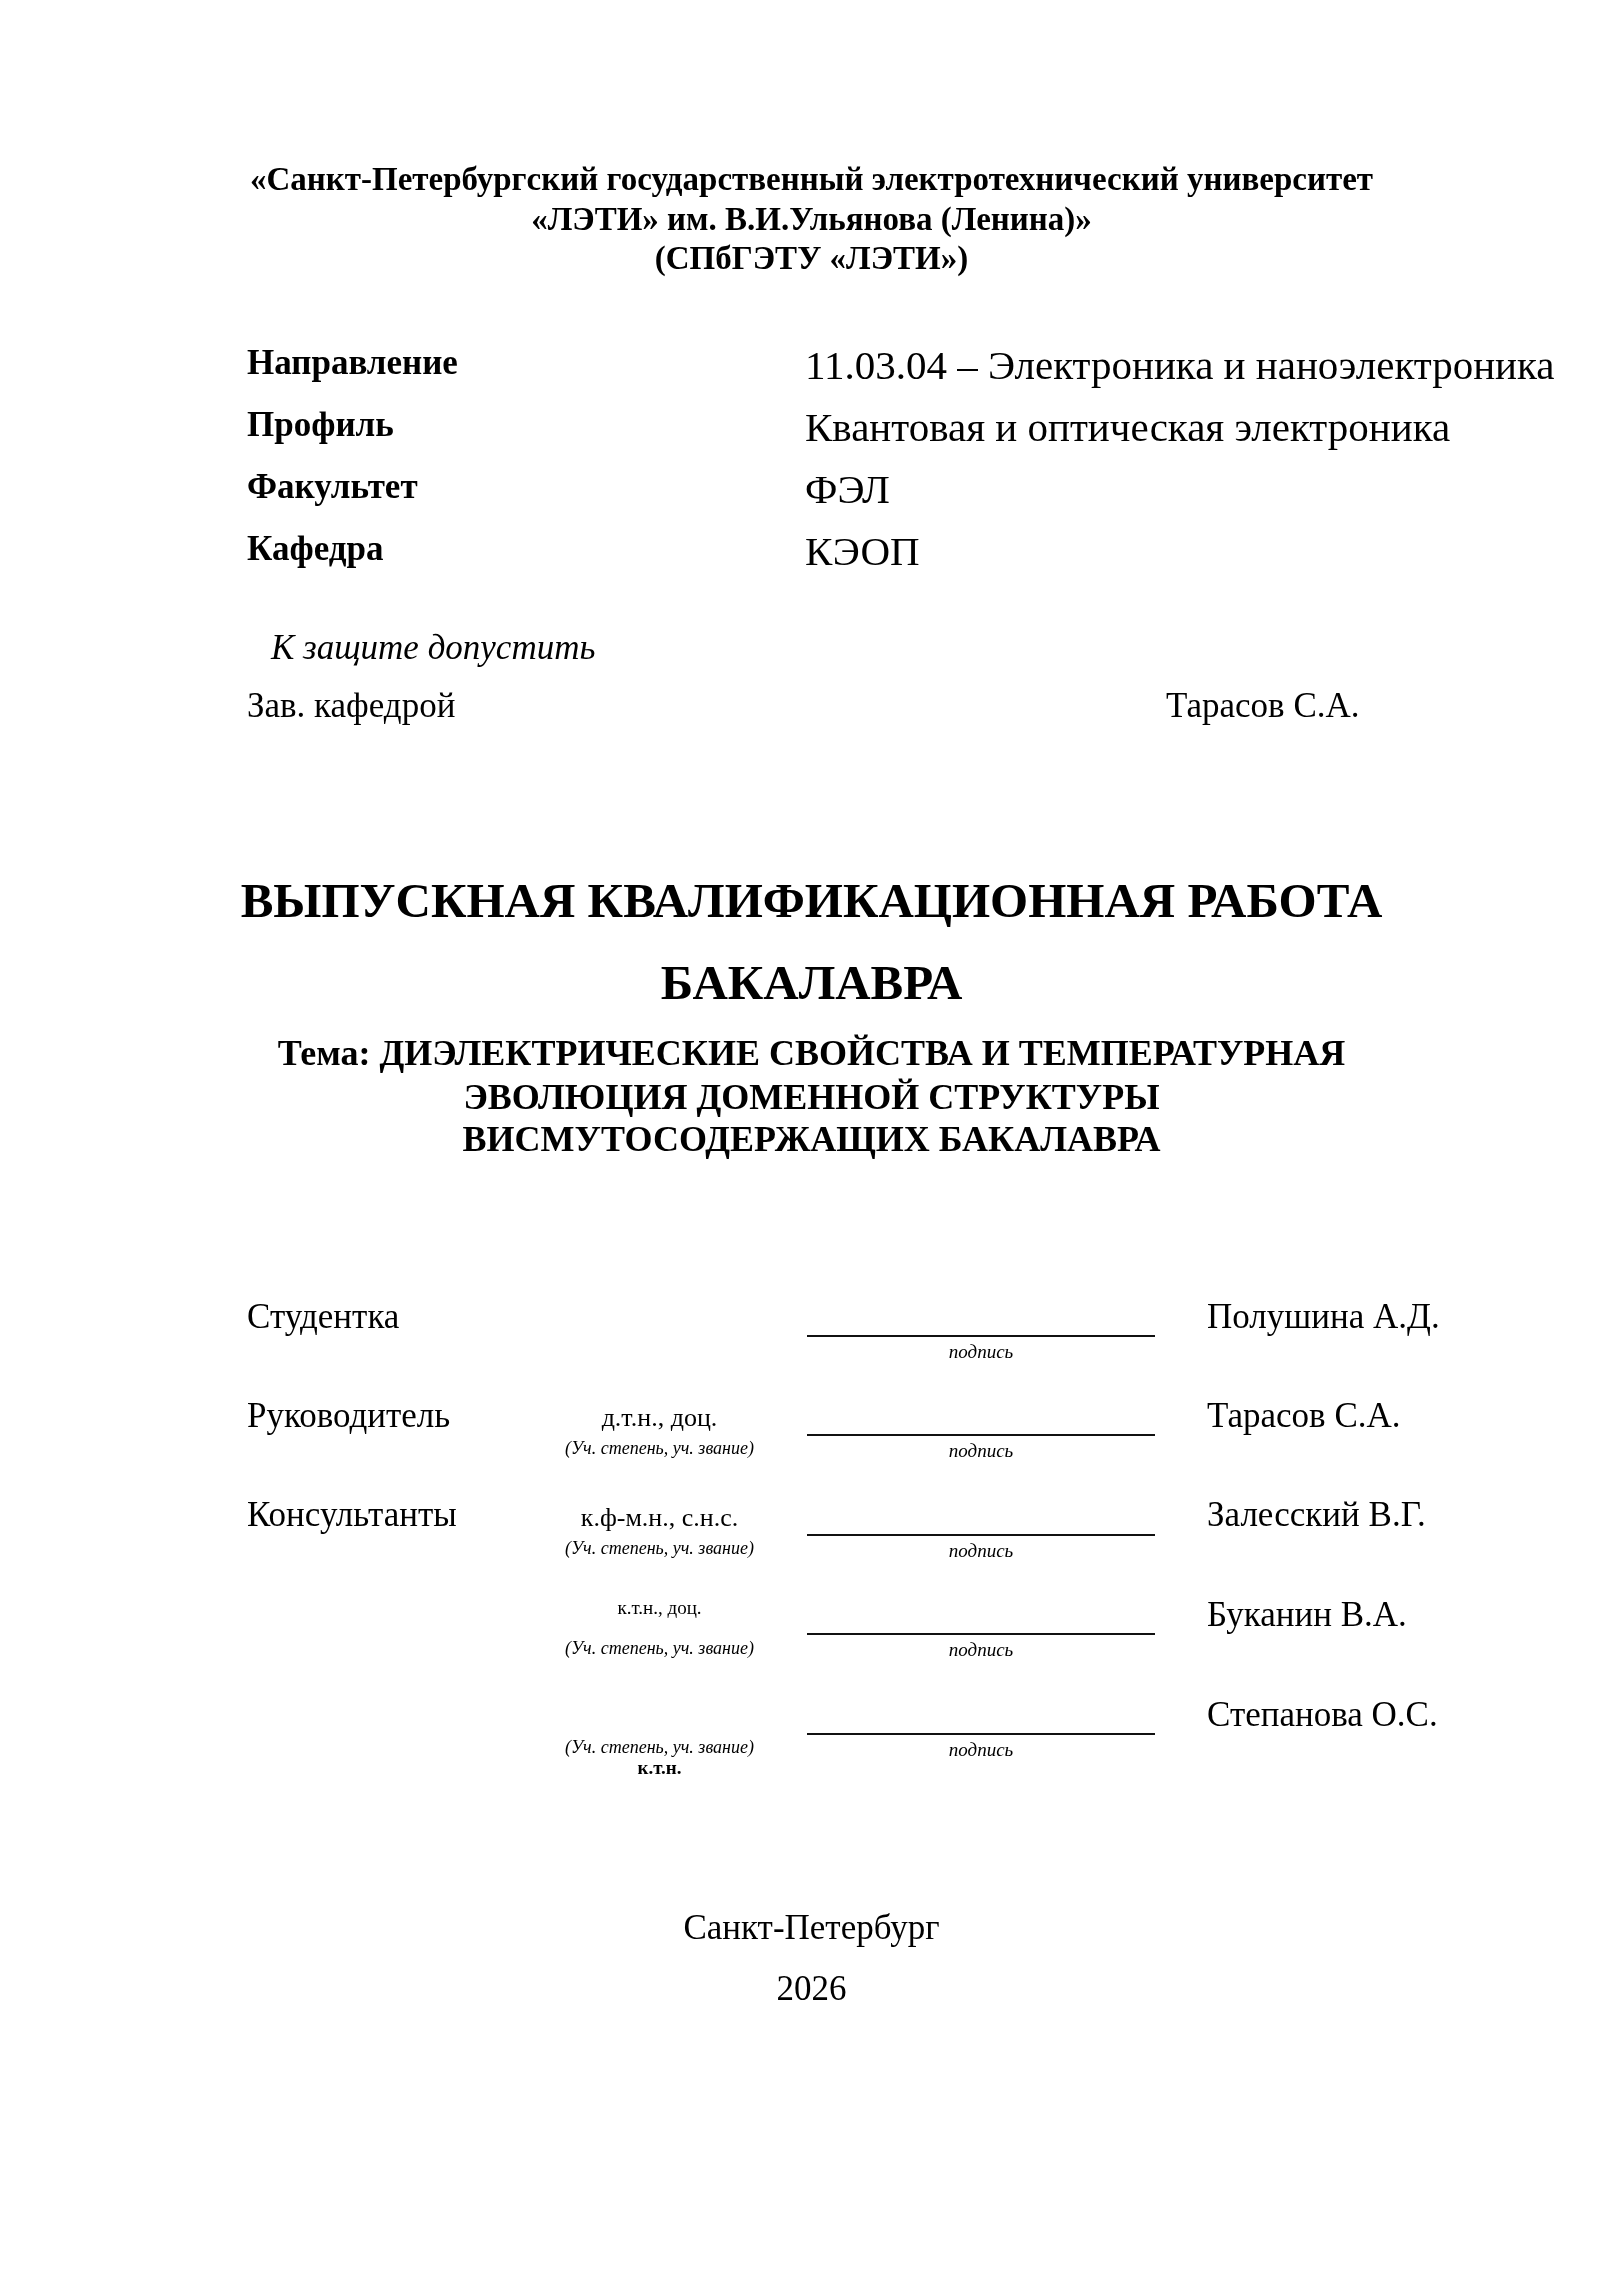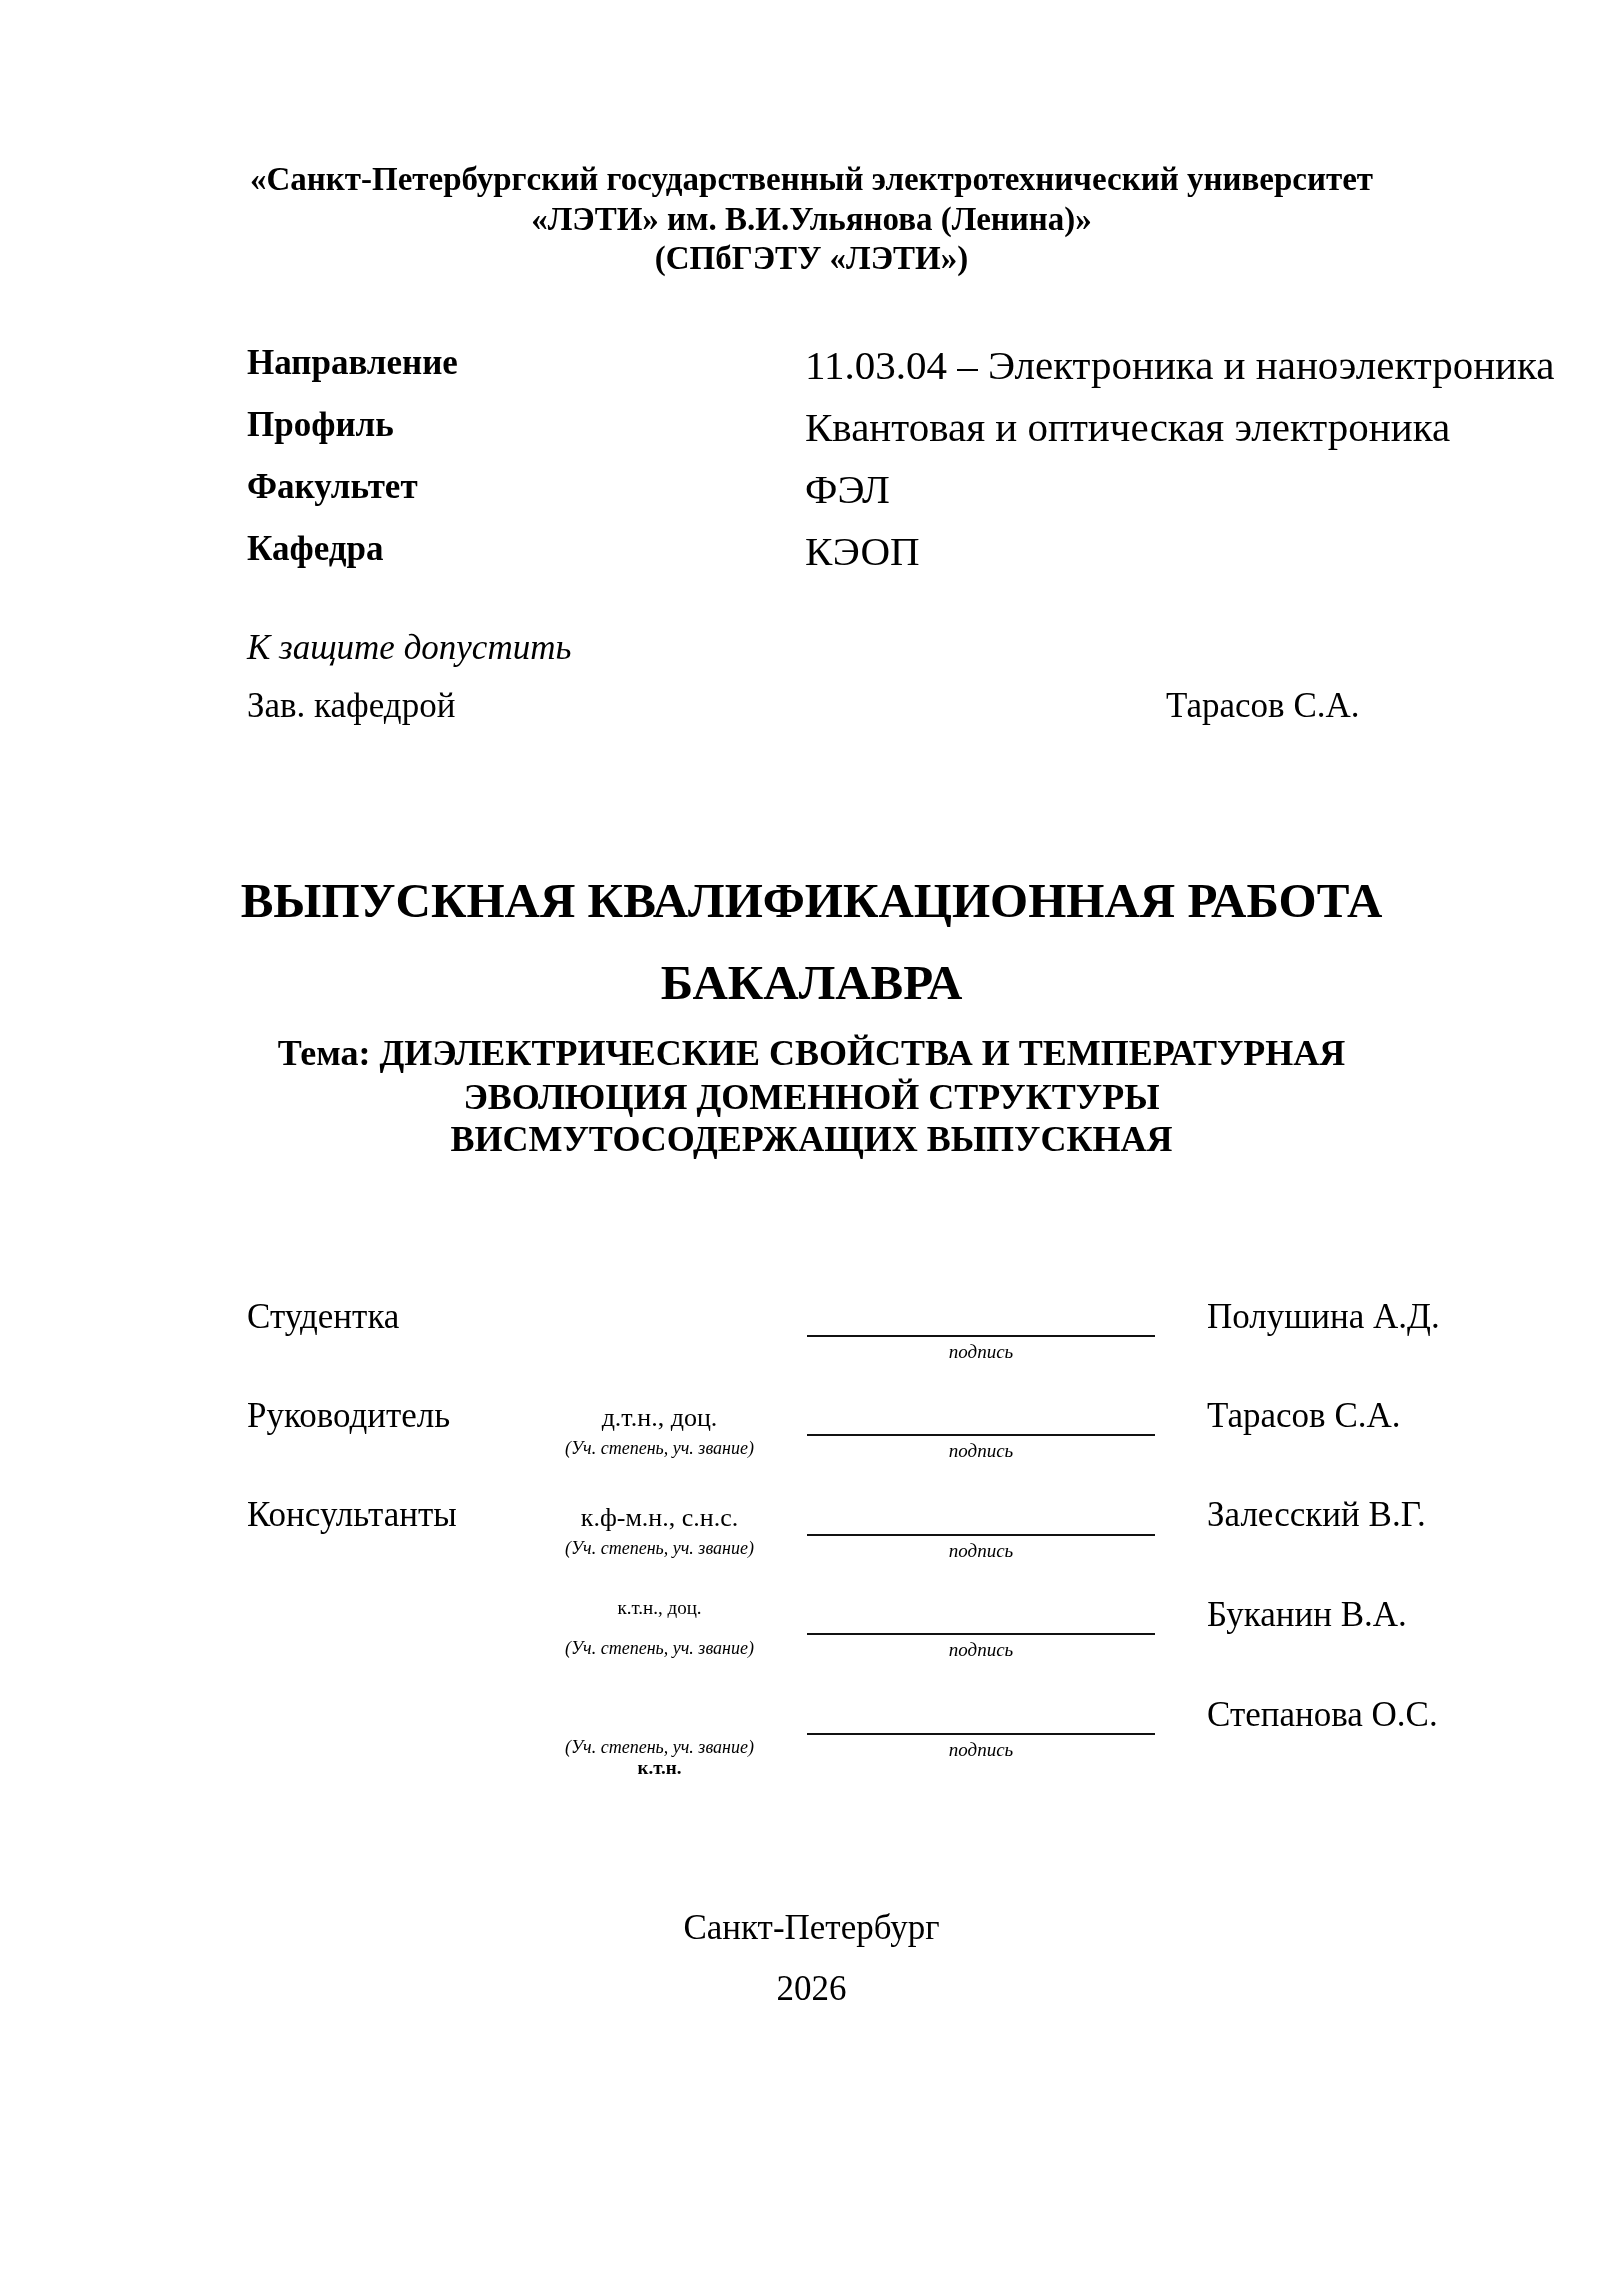--- a/index.html
+++ b/index.html
@@ -2,21 +2,21 @@
 <html style="font-size:12.6px"><head>
   <meta charset="utf-8">
   <style>
     html, body { margin: 0; padding: 0; background: #ffffff; }
     body {
       width: 1623px; height: 2295px; position: relative; overflow: hidden;
       font-family: "Liberation Serif", "DejaVu Serif", serif; color: #000000;
     }
     .abs { position: absolute; white-space: nowrap; line-height: 1; }
     .center { left: 0; width: 1623px; text-align: center; }
-    .italic { font-style: italic; }
+    .italic { font-style: italic; margin-left: 24px; }
 
     
     .uni { font-size: 33px; font-weight: bold; }
 
     
     .info-label { left: 247px; font-size: 35px; font-weight: bold; text-align: right; }
     .info-value { left: 805px; font-size: 41px; }
 
     .plain { font-size: 35px; }
 
@@ -57,21 +57,21 @@
 
 <div class="abs plain italic" style="left:247px; top:630px;">К защите допустить</div>
 <div class="abs plain" style="left:247px; top:688px;">Зав. кафедрой</div>
 <div class="abs plain" style="left:1166px; top:688px;">Тарасов С.А.</div>
 
 <div class="abs center title-main" style="top:876px;">ВЫПУСКНАЯ КВАЛИФИКАЦИОННАЯ РАБОТА</div>
 <div class="abs center title-main" style="top:958px;">БАКАЛАВРА</div>
 
 <div class="abs center topic" style="top:1035px;">Тема: ДИЭЛЕКТРИЧЕСКИЕ СВОЙСТВА И ТЕМПЕРАТУРНАЯ</div>
 <div class="abs center topic" style="top:1079px;">ЭВОЛЮЦИЯ ДОМЕННОЙ СТРУКТУРЫ</div>
-<div class="abs center topic" style="top:1121px;">ВИСМУТОСОДЕРЖАЩИХ ВЫПУСКНАЯ</div>
+<div class="abs center topic" style="top:1121px;">ВИСМУТОСОДЕРЖАЩИХ БАКАЛАВРА</div>
 
 <div>
 
   <div class="abs sig-role" style="top:1299px;">Студентка</div>
   <div class="sig-line" style="top:1335px;"></div>
   <div class="abs sig-podpis" style="top:1342px;">подпись</div>
   <div class="abs sig-name" style="top:1299px;">Полушина А.Д.</div>
 
   <div class="abs sig-role" style="top:1398px;">Руководитель</div>
   <div class="abs sig-rank" style="top:1405px;">д.т.н., доц.</div>

